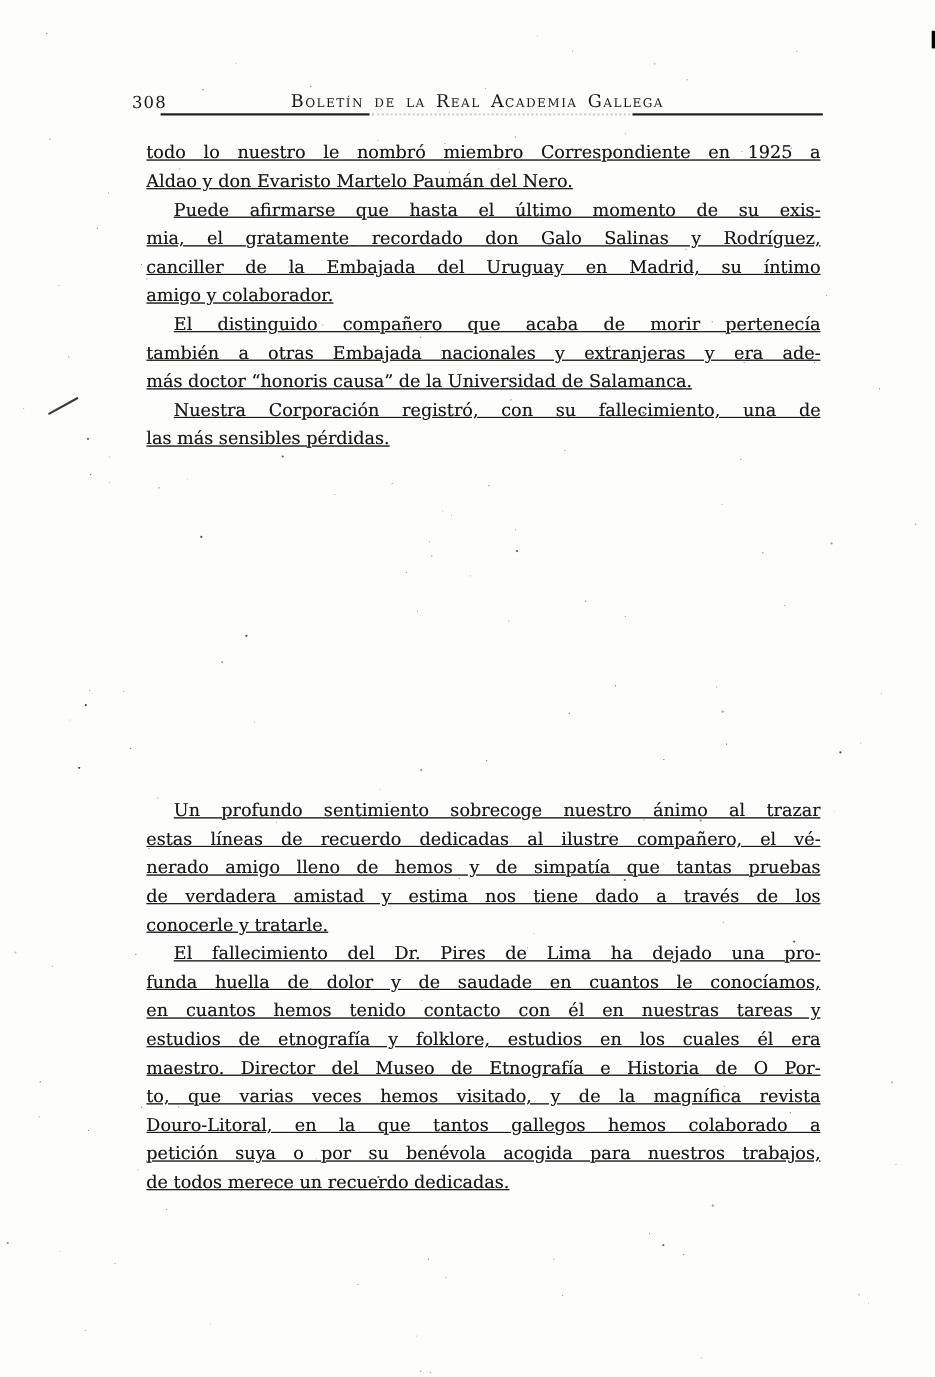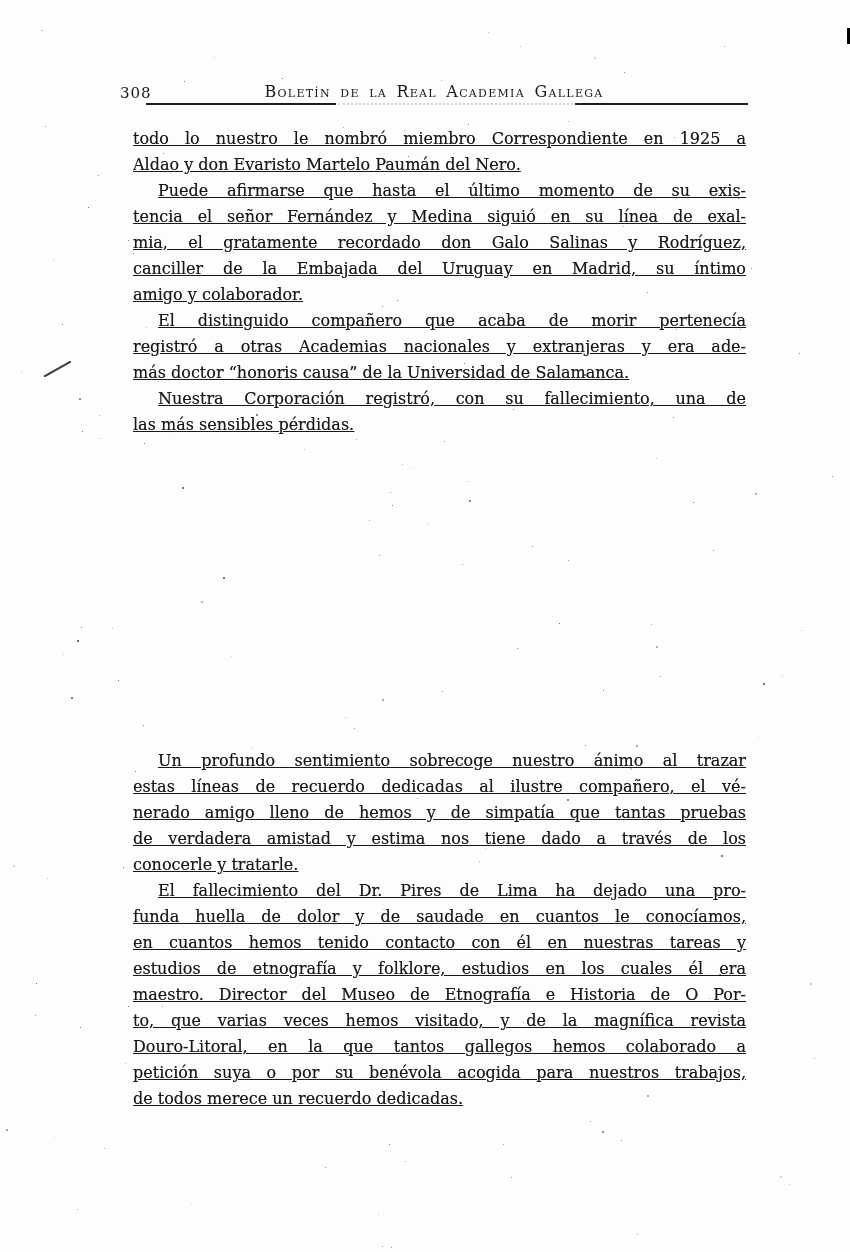--- a/index.html
+++ b/index.html
@@ -30,21 +30,21 @@
     left:338px;width:235px;height:0;top:103px;
     border-top:2px dotted #444;opacity:.22;background:none;
   }
   
   .textblock{
     position:absolute;left:133px;width:613px;
     font-size:16px;line-height:26px;
     text-shadow:0 0 .5px rgba(20,20,20,.55);
   }
   .textblock.top{top:126px;}
-  .textblock.bottom{top:724px;margin-top:24px;}
+  .textblock.bottom{top:724px;}
   .jline{
     height:26px;overflow:hidden;white-space:nowrap;
     text-align:justify;text-align-last:justify;text-decoration:underline;
   }
   .jline.last{text-align-last:left;white-space:normal;}
   .para.indent .jline:first-child{padding-left:25px;}
   
   .secheading{
     position:absolute;left:133px;top:659px;width:613px;height:26px;
     line-height:26px;text-align:center;
@@ -77,28 +77,27 @@
   <div class="rule mid"></div>
   <div class="rule right"></div>
 
   <div class="textblock top" id="top-text">
       <div class="para">
         <div class="jline">todo lo nuestro le nombró miembro Correspondiente en 1925 a</div>
         <div class="jline last">Aldao y don Evaristo Martelo Paumán del Nero.</div>
       </div>
       <div class="para indent">
         <div class="jline">Puede afirmarse que hasta el último momento de su exis-</div>
-        <div class="jline">tencia el señor Fernández y Medina siguió en su línea de exal-</div>
         <div class="jline">mia, el gratamente recordado don Galo Salinas y Rodríguez,</div>
         <div class="jline">canciller de la Embajada del Uruguay en Madrid, su íntimo</div>
         <div class="jline last">amigo y colaborador.</div>
       </div>
       <div class="para indent">
         <div class="jline">El distinguido compañero que acaba de morir pertenecía</div>
-        <div class="jline">registró a otras Academias nacionales y extranjeras y era ade-</div>
+        <div class="jline">también a otras Embajada nacionales y extranjeras y era ade-</div>
         <div class="jline last">más doctor “honoris causa” de la Universidad de Salamanca.</div>
       </div>
       <div class="para indent">
         <div class="jline">Nuestra Corporación registró, con su fallecimiento, una de</div>
         <div class="jline last">las más sensibles pérdidas.</div>
       </div>
     </div>
 
 
   <div class="textblock bottom" id="bottom-text">

